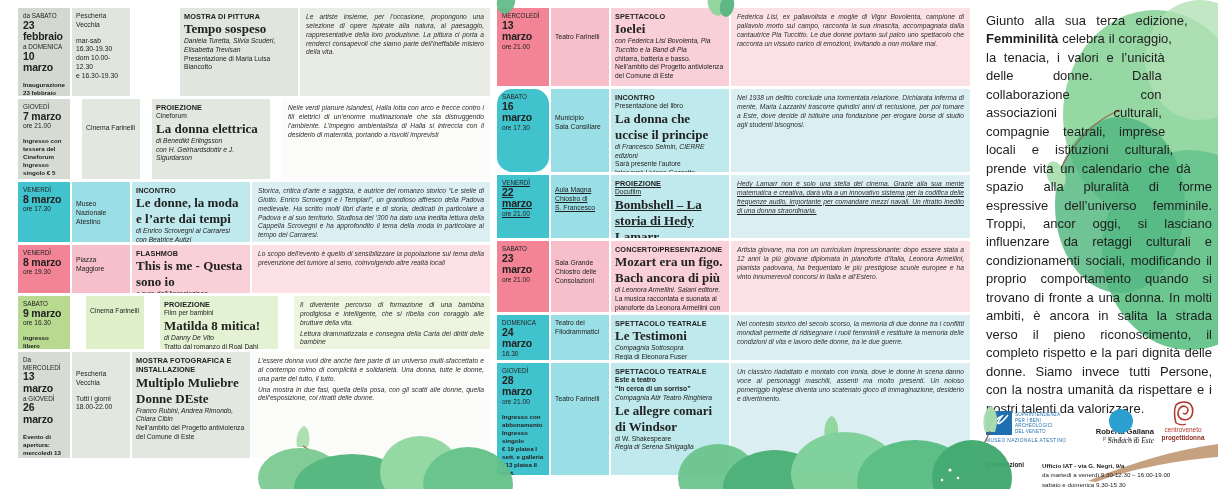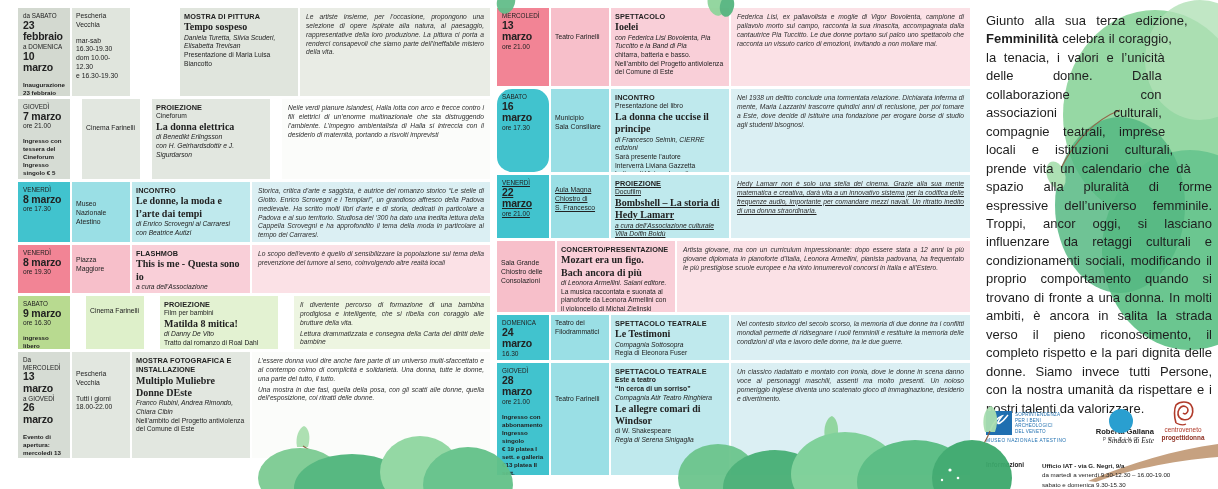--- a/index.html
+++ b/index.html
@@ -21,21 +21,21 @@
   .c-venue{flex:0 0 58px;}
   .c-title{flex:0 0 118px;}
   .c-desc{flex:1;padding:5px 6px;}
   .ln{line-height:1.2;}
   .ln-wd{font-size:6.3px;}
   .ln-big{font-size:10.5px;font-weight:bold;line-height:1.12;letter-spacing:-0.2px;}
   .ln-time{font-size:6.6px;}
   .ln-gap{height:7px;}
   .ln-note{font-size:6.2px;font-weight:bold;line-height:1.3;}
   .ln-k{font-size:7.3px;font-weight:800;line-height:1.3;letter-spacing:0.1px;}
-  .ln-w{font-family:"Liberation Serif",serif;font-weight:bold;font-size:10px;line-height:1.22;}
+  .ln-w{font-family:"Liberation Serif",serif;font-weight:bold;font-size:13px;line-height:1.22;}
   .ln-b{font-weight:bold;font-size:6.8px;line-height:1.3;}
   .ln-i{font-style:italic;font-size:6.7px;line-height:1.3;}
   .ln-r{font-size:6.7px;line-height:1.3;}
   .c-venue .ln-r{font-size:6.8px;}
   .c-desc p{font-size:6.7px;font-style:italic;text-align:justify;margin:0 0 2px 0;line-height:1.32;color:#2e2e2e;}
 
   
   #right-col{position:absolute;left:986px;top:12px;width:226px;z-index:4;}
   #intro{font-size:13px;line-height:1.42;text-align:justify;color:#1e1e1e;}
   #intro .blob-spacer{float:right;width:52px;height:118px;margin:42px 0 4px 4px;shape-outside:ellipse(45px 70px at 90% 50%);}
@@ -303,20 +303,25 @@
           <div class="ln ln-k">PROIEZIONE</div>
           <div class="ln ln-r">Docufilm</div>
           <div class="ln ln-w">Bombshell – La storia di Hedy Lamarr</div>
           <div class="ln ln-i">a cura dell’Associazione culturale Villa Dolfin Boldù</div>
         </div>
         <div class="cell c-desc" style="background: rgb(219, 239, 243);">
           <p>Hedy Lamarr non è solo una stella del cinema. Grazie alla sua mente matematica e creativa, darà vita a un innovativo sistema per la codifica delle frequenze audio, importante per comandare mezzi navali. Un ritratto inedito di una donna straordinaria.</p>
         </div>
       </div>
       <div class="erow" style="height: 71px;">
+        <div class="cell c-date" style="background: rgb(242, 132, 149);">
+          <div class="ln ln-wd">SABATO</div>
+          <div class="ln ln-big">23 marzo</div>
+          <div class="ln ln-time">ore 21.00</div>
+        </div>
         <div class="cell c-venue" style="background: rgb(247, 191, 202);">
           <div class="ln ln-gap"></div>
           <div class="ln ln-gap"></div>
           <div class="ln ln-r">Sala Grande</div>
           <div class="ln ln-r">Chiostro delle</div>
           <div class="ln ln-r">Consolazioni</div>
         </div>
         <div class="cell c-title" style="background: rgb(249, 207, 216);">
           <div class="ln ln-k">CONCERTO/PRESENTAZIONE</div>
           <div class="ln ln-w">Mozart era un figo.</div>

